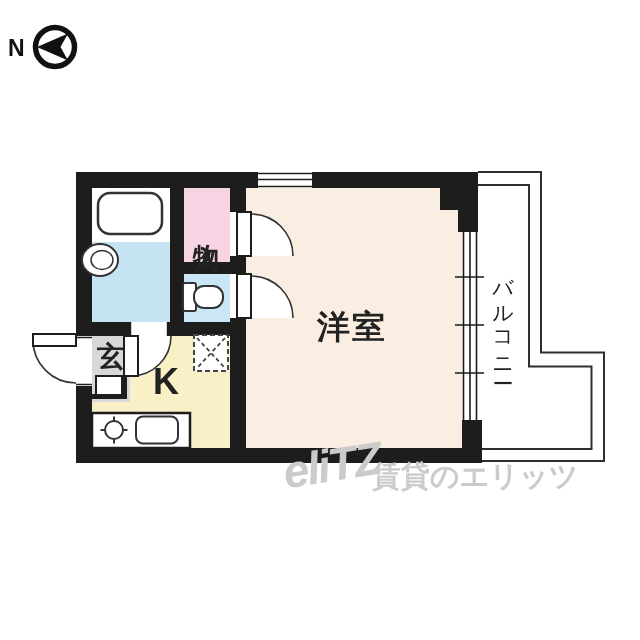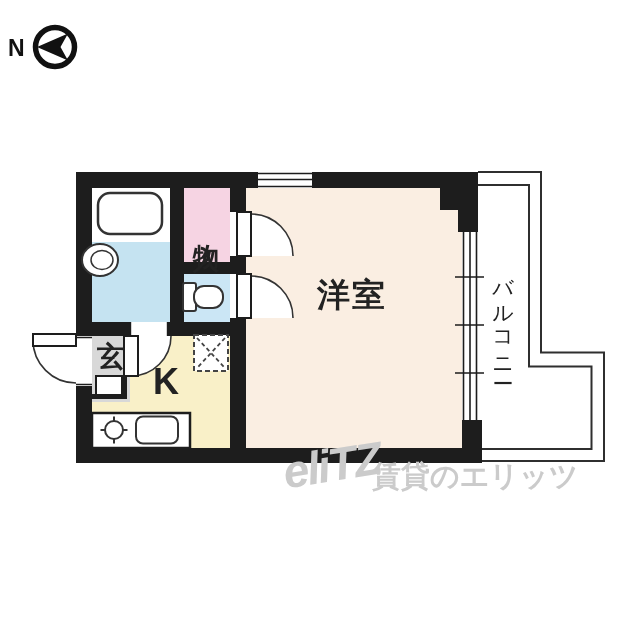--- a/index.html
+++ b/index.html
@@ -120,21 +120,21 @@
       <path d="M124.5,375 V397 M127,396.5 H92" stroke="#1d1d1d" stroke-width="5" fill="none"></path>
     </g>
 
     <g>
       <circle cx="55" cy="47" r="19.5" fill="none" stroke="#111" stroke-width="5.5"></circle>
       <path d="M37,47 L68,33.5 L60.5,47 L68,60.5 Z" fill="#111"></path>
       <text x="8" y="56" font-size="23" font-weight="bold" fill="#111">N</text>
     </g>
   </svg>
 
-  <div class="label main-label" style="left:286px;top:252px;width:132px;height:86px;">
+  <div class="label main-label" style="left:286px;top:284px;width:132px;height:86px;">
     <div>洋室</div>
   </div>
 
   <div class="label v closet-label" style="left:184px;top:186px;width:46px;height:76px;">物入</div>
 
   <div class="label v balcony-label" style="left:486px;top:238px;width:34px;height:162px;">バルコニー</div>
 
   <div class="label kitchen-label" style="left:146px;top:360px;width:40px;height:44px;">K</div>
 
   <div class="label genkan-label" style="left:94px;top:338px;width:34px;height:38px;">玄</div>

